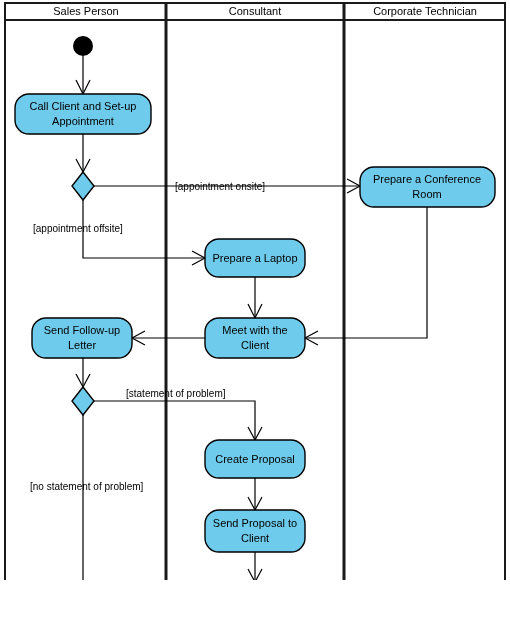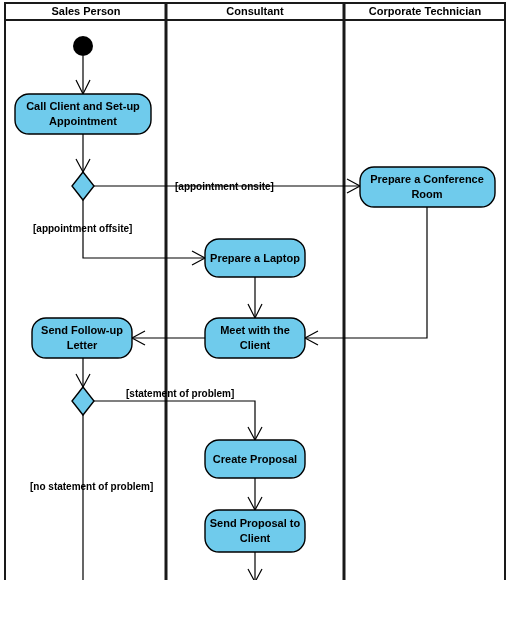--- a/index.html
+++ b/index.html
@@ -9,21 +9,20 @@
   }
   body {
     font-family: "Liberation Sans", sans-serif;
   }
   #canvas {
     position: relative;
     width: 510px;
     height: 580px;
     overflow: hidden;
     background: #ffffff;
-    font-weight: bold;
   }
   .diagram-svg {
     position: absolute;
     top: 0;
     left: 0;
     width: 510px;
     height: 624px;
   }
   .lane-header-text {
     font-size: 11px;

